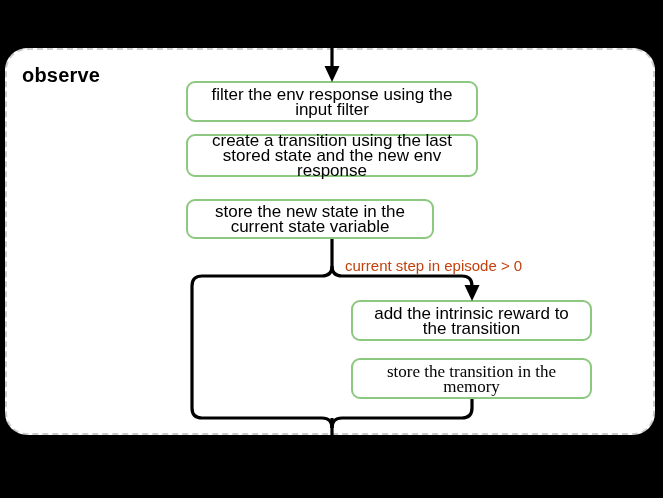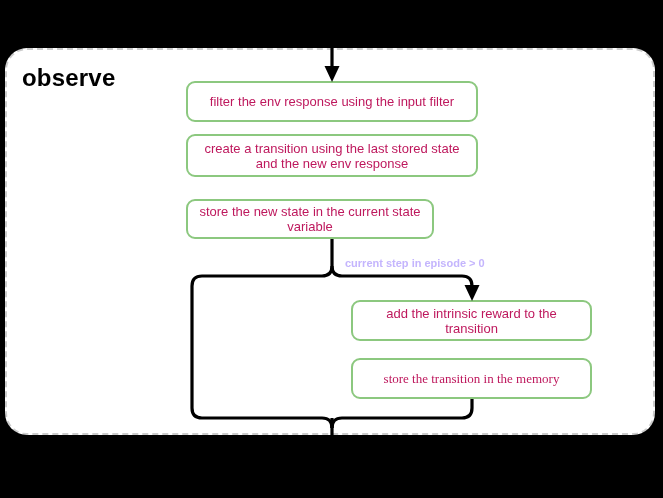--- a/index.html
+++ b/index.html
@@ -35,40 +35,40 @@
     box-sizing: border-box;
     background: #ffffff;
     border: 2px dashed #cccccc;
     border-radius: 22px;
   }
 
   .group-title {
     position: absolute;
     left: 22px;
     top: 64px;
-    font-size: 24px;
+    font-size: 20px;
     font-weight: bold;
     color: #000000;
     letter-spacing: 0.2px;
     white-space: nowrap;
   }
 
   
   .node {
     position: absolute;
     box-sizing: border-box;
     background: #ffffff;
     border: 2.5px solid #8cc87f;
     border-radius: 9px;
     display: flex;
     align-items: center;
     justify-content: center;
     text-align: center;
-    color: #be185d;
-    font-size: 13px;
+    color: #000000;
+    font-size: 17px;
     line-height: 15px;
     padding: 2px 8px;
   }
 
   #node-filter        { left: 186px; top: 81px;  width: 292px; height: 41px; }
   #node-create        { left: 186px; top: 134px; width: 292px; height: 43px; }
   #node-store-state   { left: 186px; top: 199px; width: 248px; height: 40px; }
   #node-intrinsic     { left: 351px; top: 300px; width: 241px; height: 41px; }
   #node-store-memory  { left: 351px; top: 358px; width: 241px; height: 41px; font-family: Liberation Serif, serif; }
 
@@ -88,23 +88,23 @@
     stroke-linecap: butt;
     stroke-linejoin: round;
   }
   .arrowhead { fill: #000000; }
 
   
   .cond-label {
     position: absolute;
     left: 345px;
     top: 257px;
-    font-size: 11px;
-    font-weight: bold;
-    color: #c4b5fd;
+    font-size: 15px;
+    font-weight: normal;
+    color: #c2410c;
     white-space: nowrap;
   }
 </style>
 </head>
 <body>
 
 <div id="canvas">
 
   <div class="group-box"></div>
 

